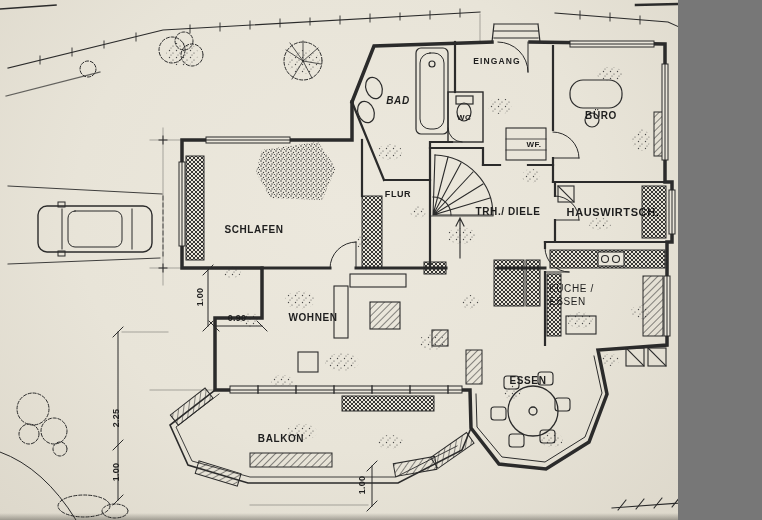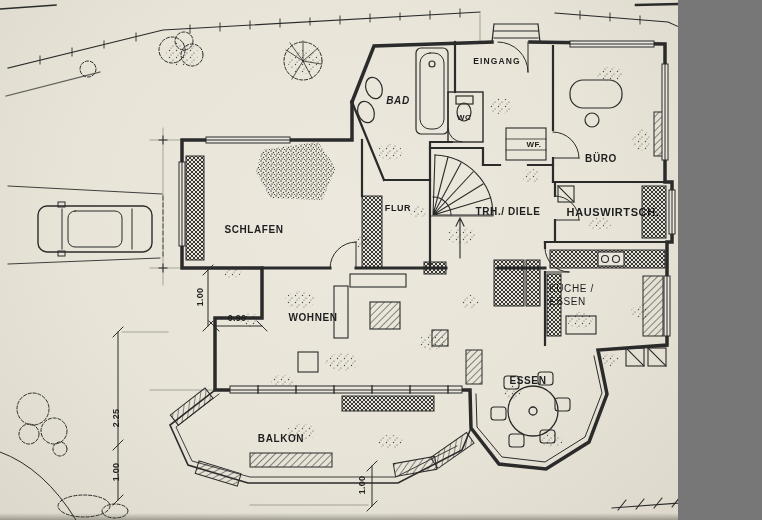--- a/index.html
+++ b/index.html
@@ -18,24 +18,24 @@
     position:absolute;transform:translate(-50%,-50%);
     font-weight:bold;color:#1e1e1e;white-space:nowrap;
     font-size:10px;letter-spacing:.6px;
   }
   .rot{transform:translate(-50%,-50%) rotate(-90deg);}
   .sm{font-size:8px;letter-spacing:.4px;}
   .dim{font-size:9px;letter-spacing:.3px;}
   #lbl-eingang{left:497px;top:61px;font-size:8.5px;letter-spacing:1.1px;}
   #lbl-bad{left:398px;top:100px;font-style:italic;}
   #lbl-wc{left:464px;top:117px;text-align:center;}
-  #lbl-buero{left:601px;top:115px;margin-top:43px;}
+  #lbl-buero{left:601px;top:115px;}
   #lbl-wf{left:519px;top:144px;padding-left:30px;}
   #lbl-schlafen{left:254px;top:229px;}
-  #lbl-flur{left:398px;top:208px;font-size:9px;}
+  #lbl-flur{left:398px;top:194px;font-size:9px;}
   #lbl-trh{left:508px;top:211px;}
   #lbl-hausw{left:613px;top:212px;font-size:11px;}
   #lbl-kueche{position:absolute;left:549px;top:282px;font-weight:normal;color:#1e1e1e;font-size:10px;letter-spacing:.6px;line-height:13px;}
   #lbl-wohnen{left:313px;top:317px;}
   #lbl-essen{left:528px;top:380px;}
   #lbl-balkon{left:281px;top:438px;}
   #dim-a{left:200px;top:297px;}
   #dim-b{left:237px;top:318px;}
   #dim-c{left:116px;top:418px;}
   #dim-d{left:116px;top:472px;}

